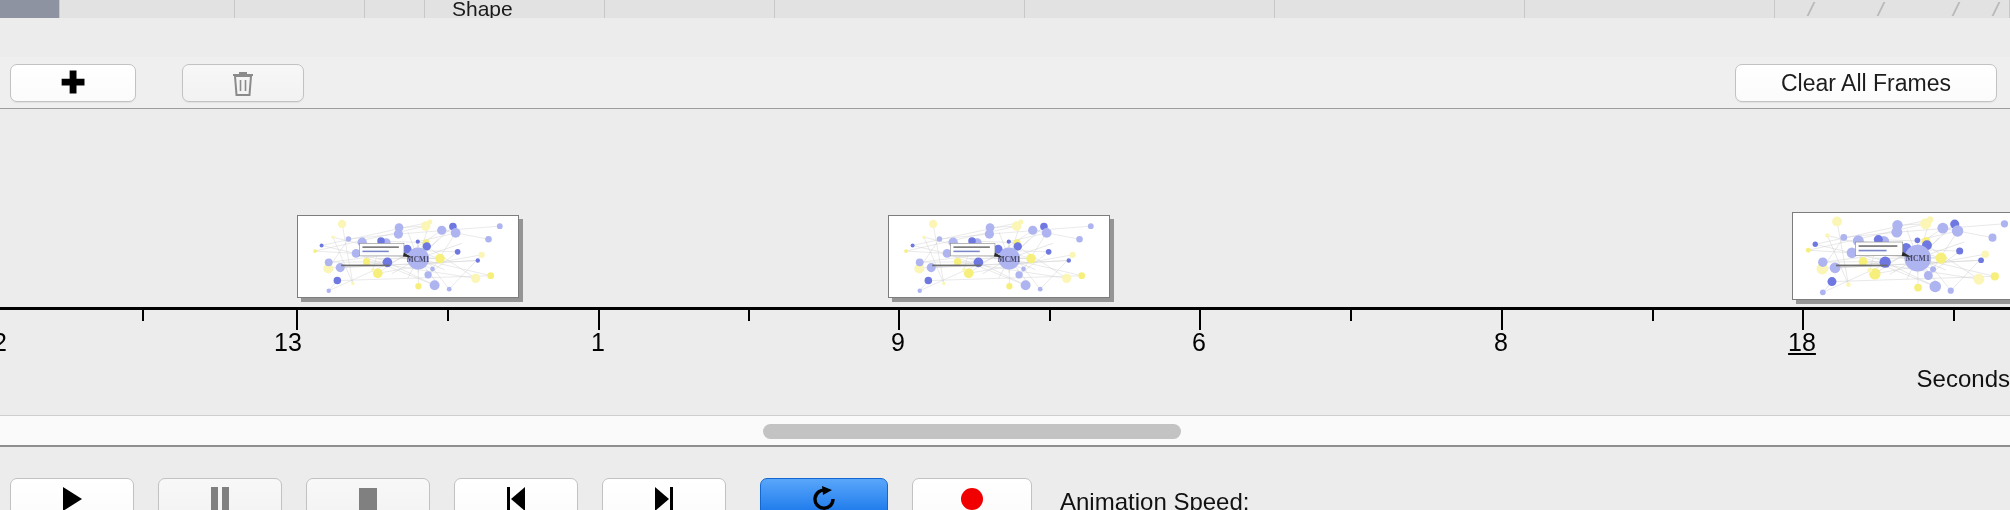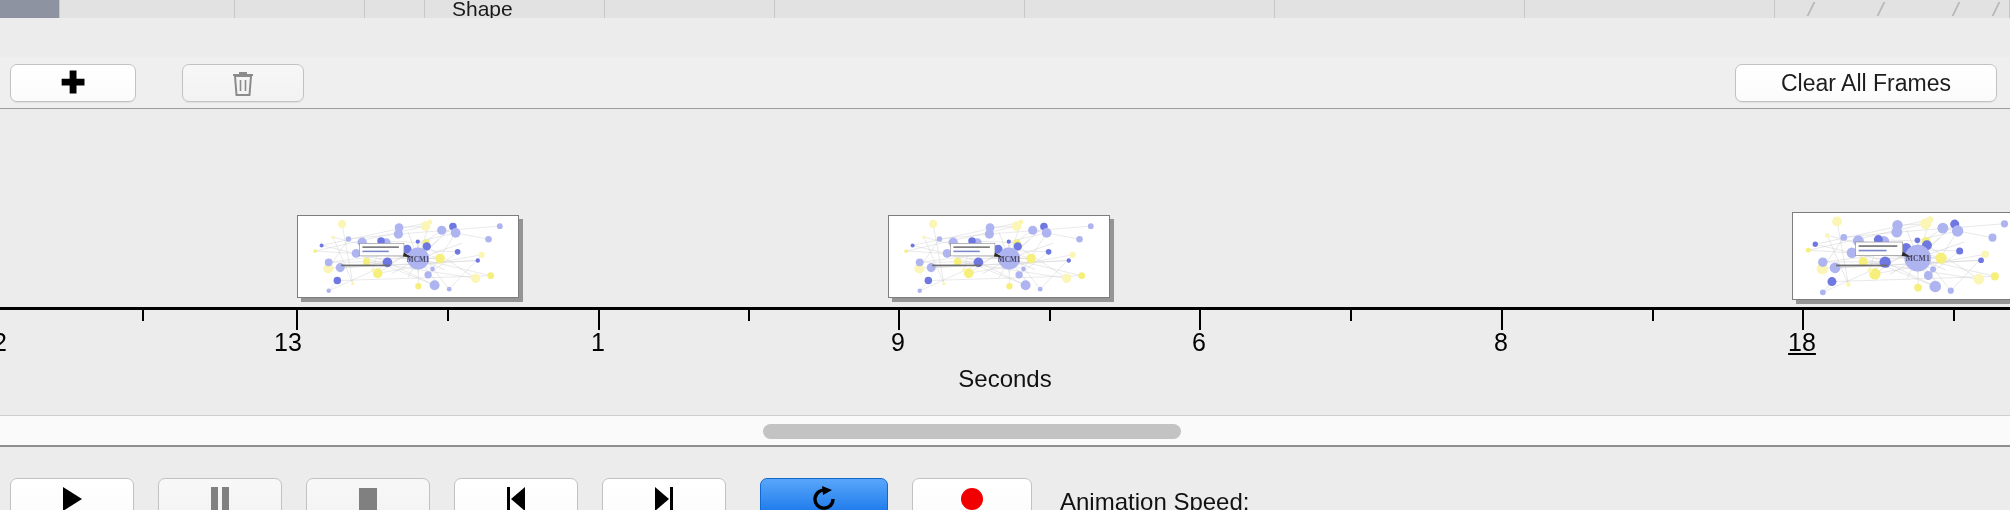--- a/index.html
+++ b/index.html
@@ -93,21 +93,21 @@
     background: #000;
   }
   .tick { position: absolute; width: 2px; background: #000; }
   .tick.major { top: 200px; height: 20px; }
   .tick.minor { top: 200px; height: 11px; }
   .tick-label {
     position: absolute; top: 218px; font-size: 25px; color: #000;
     transform: translateX(-50%); white-space: nowrap;
   }
   .axis-title {
-    position: absolute; top: 255px; width: 2010px; text-align: center;
+    position: absolute; top: 255px; width: 2010px; text-align: right;
     font-size: 24px; color: #111;
   }
 
   
   .scroll-track {
     position: absolute; left: 0; top: 415px; width: 2010px; height: 32px;
     background: #fafafa; border-top: 1px solid #cfcfcf;
     border-bottom: 2px solid #8f8f8f;
   }
   .scroll-thumb {

